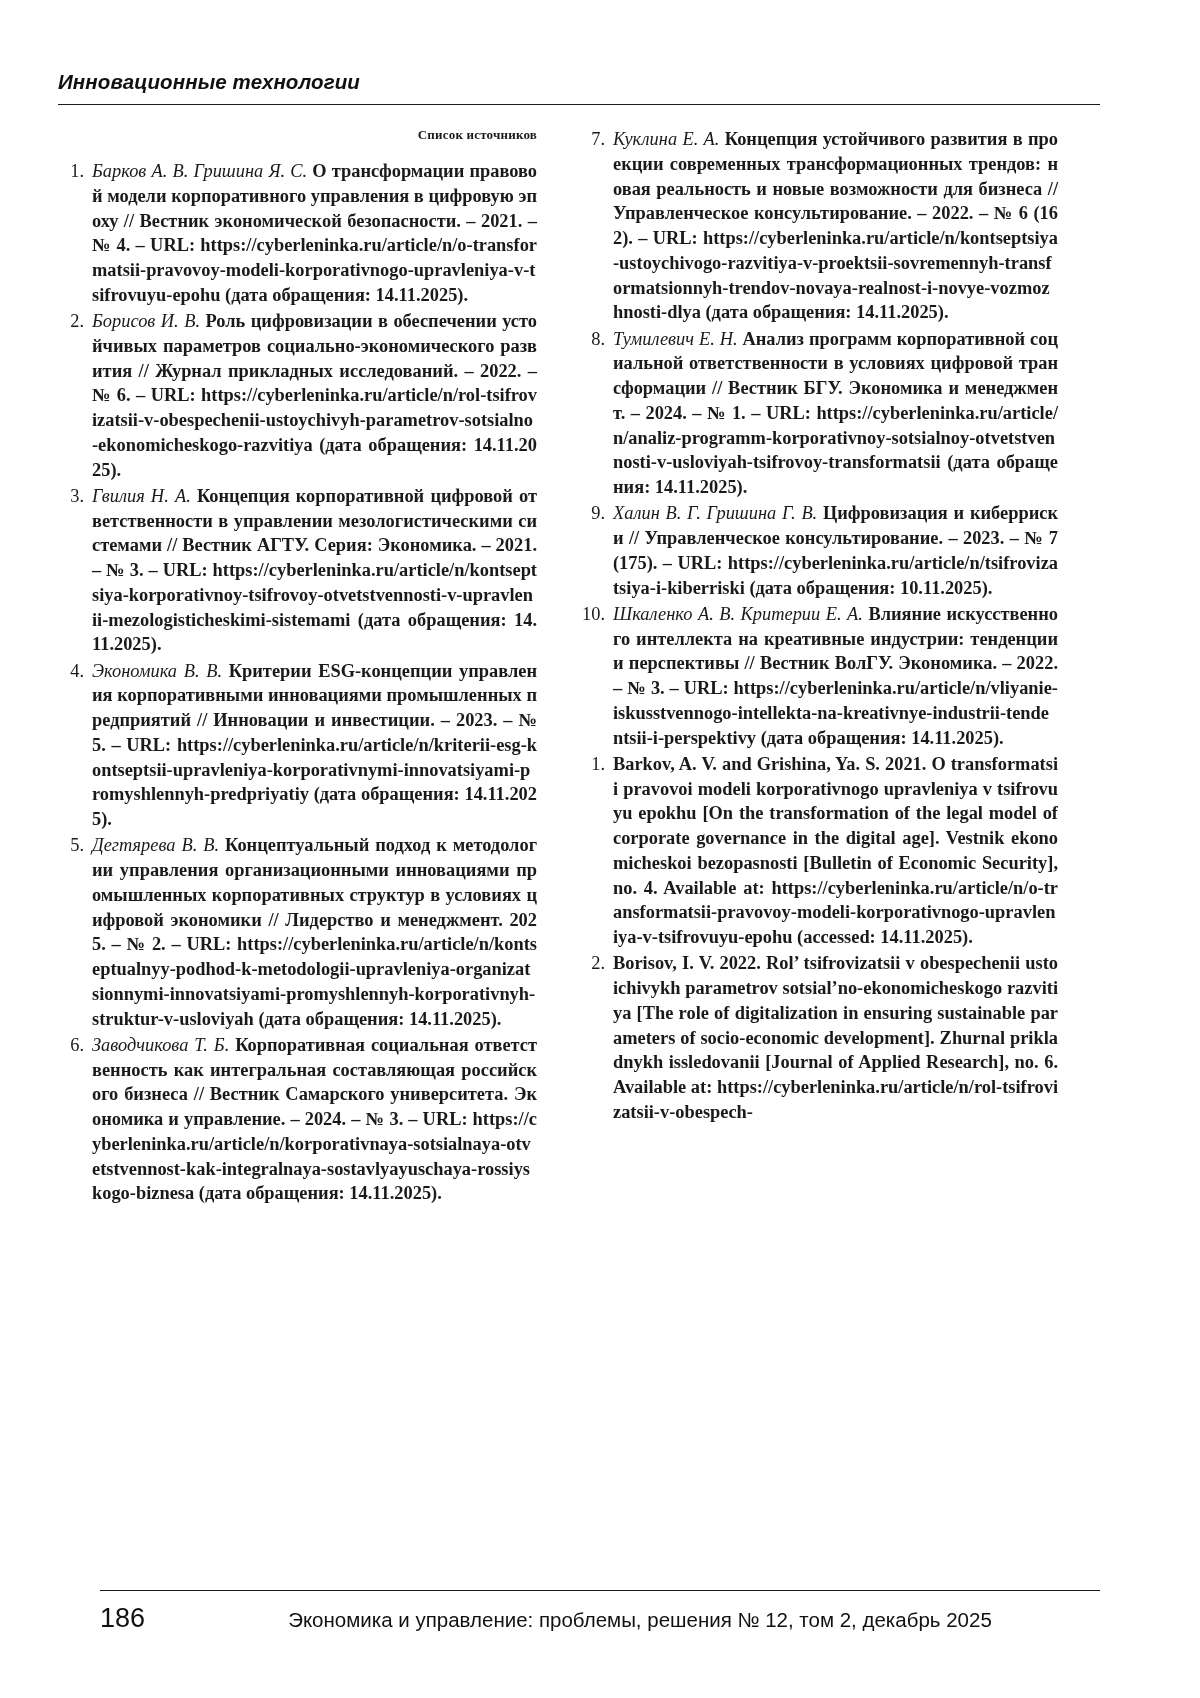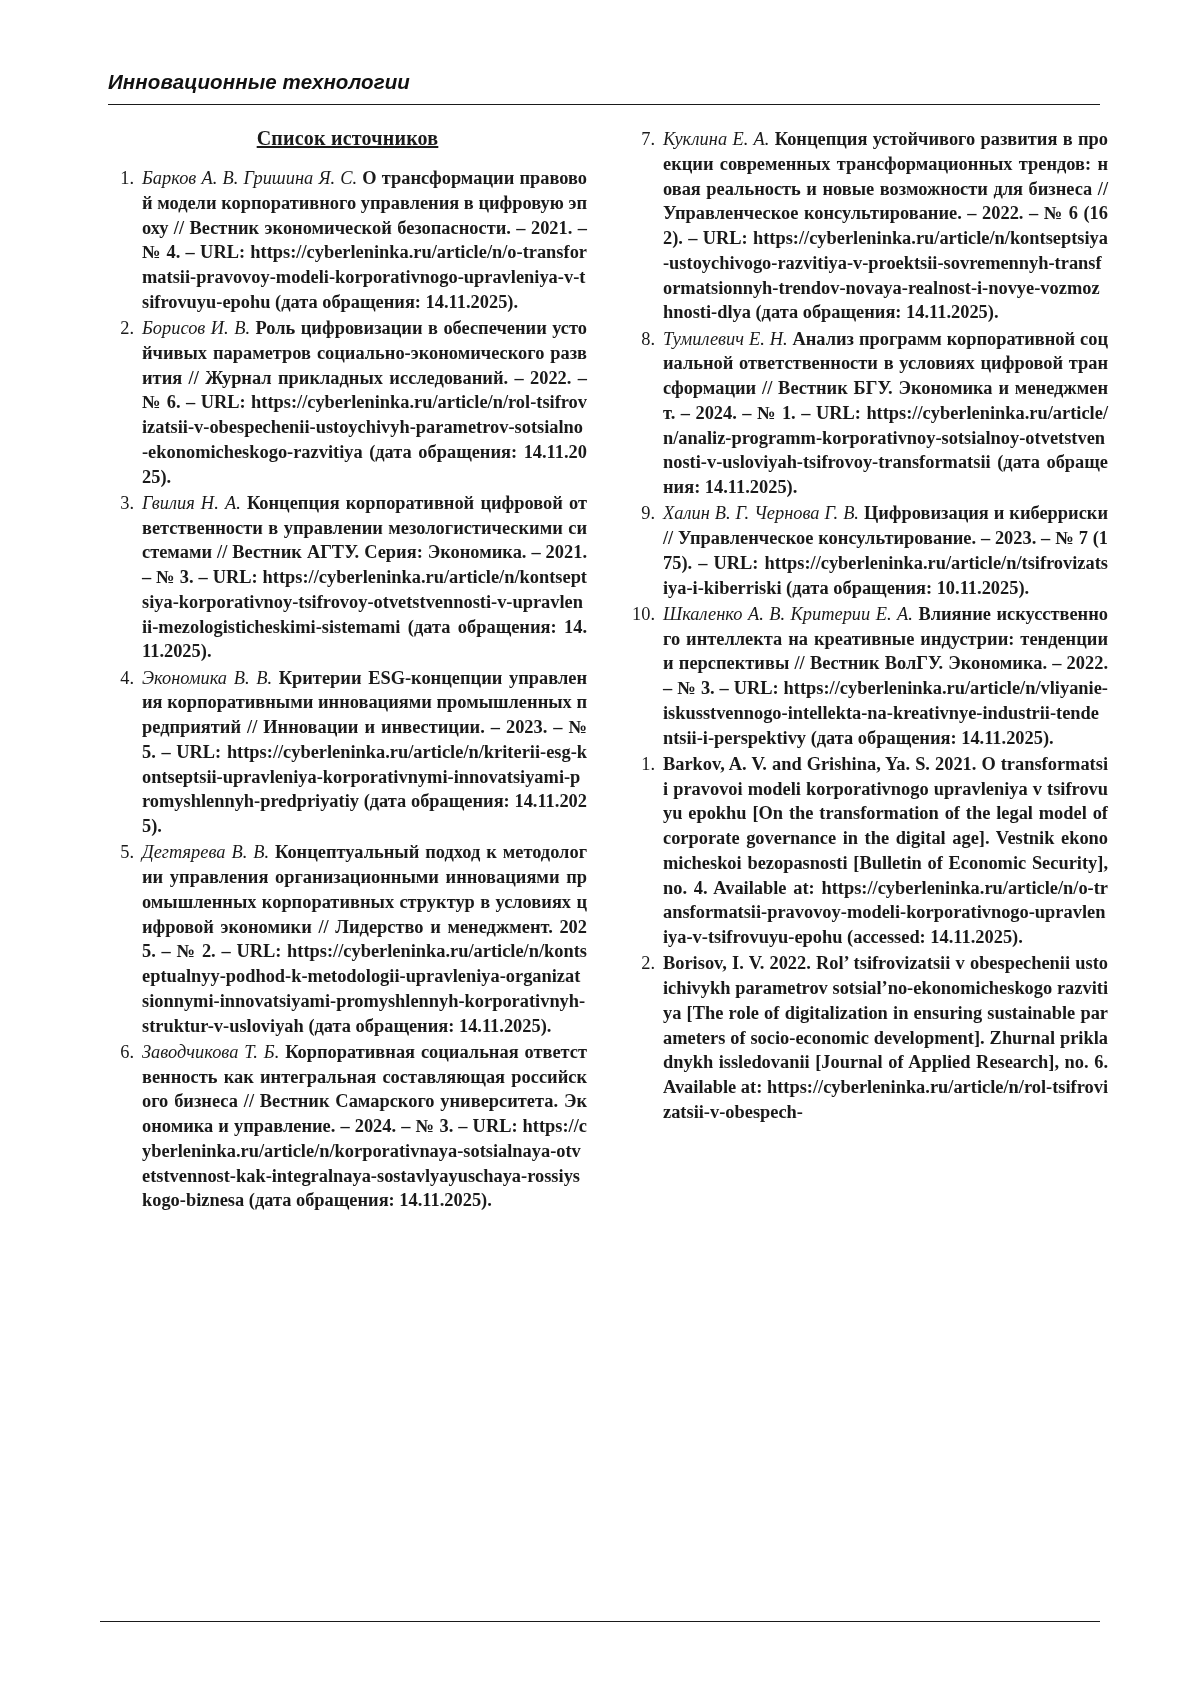--- a/index.html
+++ b/index.html
@@ -14,21 +14,21 @@
     color: #1a1a1a;
     position: relative;
     overflow: hidden;
   }
   .page {
     position: absolute;
     left: 0; top: 0;
     width: 1200px;
     height: 1698px;
     box-sizing: border-box;
-    padding: 70px 100px 0 108px;
+    padding: 70px 100px 0 58px;
   }
   
   .header {
     font-family: "Liberation Sans", sans-serif;
     font-style: italic;
     font-weight: bold;
     font-size: 20.5px;
     letter-spacing: 0.1px;
     color: #111;
     padding-bottom: 10px;
@@ -42,26 +42,25 @@
   .columns {
     display: flex;
     gap: 42px;
     height: 1330px;
   }
   .col {
     width: 479px;
     flex: 0 0 479px;
   }
   .section-title {
-    text-align: center;
+    text-align: right;
     font-weight: bold;
-    font-size: 20px;
+    font-size: 13px;
     margin: 0 0 16px 0;
     letter-spacing: 0.2px;
-    text-decoration: underline;
   }
   .section-title.refs {
     margin-top: 26px;
   }
   
   ol.reflist {
     list-style: none;
     margin: 0;
     padding: 0;
   }
@@ -167,21 +166,21 @@
         <li>
           <span class="num">7.</span>
           <span class="au">Куклина Е. А.</span><span class="url"> Концепция устойчивого развития в проекции современных трансформационных трендов: новая реальность и новые возможности для бизнеса // Управленческое консультирование. – 2022. – № 6 (162). – URL: https://cyberleninka.ru/article/n/kontseptsiya-ustoychivogo-razvitiya-v-proektsii-sovremennyh-transformatsionnyh-trendov-novaya-realnost-i-novye-vozmozhnosti-dlya (дата обращения: 14.11.2025).</span>
         </li>
         <li>
           <span class="num">8.</span>
           <span class="au">Тумилевич Е. Н.</span><span class="url"> Анализ программ корпоративной социальной ответственности в условиях цифровой трансформации // Вестник БГУ. Экономика и менеджмент. – 2024. – № 1. – URL: https://cyberleninka.ru/article/n/analiz-programm-korporativnoy-sotsialnoy-otvetstvennosti-v-usloviyah-tsifrovoy-transformatsii (дата обращения: 14.11.2025).</span>
         </li>
         <li>
           <span class="num">9.</span>
-          <span class="au">Халин В. Г. Чернова Г. В.</span><span class="url"> Цифровизация и киберриски // Управленческое консультирование. – 2023. – № 7 (175). – URL: https://cyberleninka.ru/article/n/tsifrovizatsiya-i-kiberriski (дата обращения: 10.11.2025).</span>
+          <span class="au">Халин В. Г. Гришина Г. В.</span><span class="url"> Цифровизация и киберриски // Управленческое консультирование. – 2023. – № 7 (175). – URL: https://cyberleninka.ru/article/n/tsifrovizatsiya-i-kiberriski (дата обращения: 10.11.2025).</span>
         </li>
         <li>
           <span class="num">10.</span>
           <span class="au">Шкаленко А. В. Критерии Е. А.</span><span class="url"> Влияние искусственного интеллекта на креативные индустрии: тенденции и перспективы // Вестник ВолГУ. Экономика. – 2022. – № 3. – URL: https://cyberleninka.ru/article/n/vliyanie-iskusstvennogo-intellekta-na-kreativnye-industrii-tendentsii-i-perspektivy (дата обращения: 14.11.2025).</span>
         </li>
       </ol>
 
 
       <ol class="reflist">
         <li>
@@ -192,15 +191,19 @@
           <span class="num">2.</span>
           <span class="url">Borisov, I. V. 2022. Rol’ tsifrovizatsii v obespechenii ustoichivykh parametrov sotsial’no-ekonomicheskogo razvitiya [The role of digitalization in ensuring sustainable parameters of socio-economic development]. Zhurnal prikladnykh issledovanii [Journal of Applied Research], no. 6. Available at: https://cyberleninka.ru/article/n/rol-tsifrovizatsii-v-obespech-</span>
         </li>
       </ol>
     </div>
 
   </div>
 
   <div class="footer">
     <hr class="footer-rule">
+    <div class="footer-row">
+      <div class="page-num">186</div>
+      <div class="footer-title">Экономика и управление: проблемы, решения № 12, том 2, декабрь 2025</div>
+    </div>
   </div>
 
 </div>
 
 </body></html>

